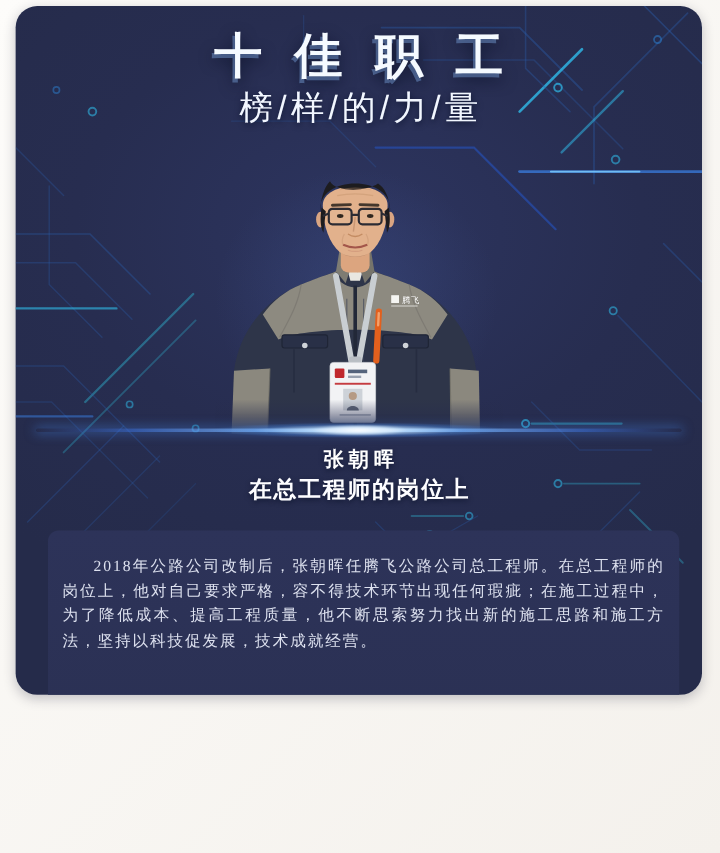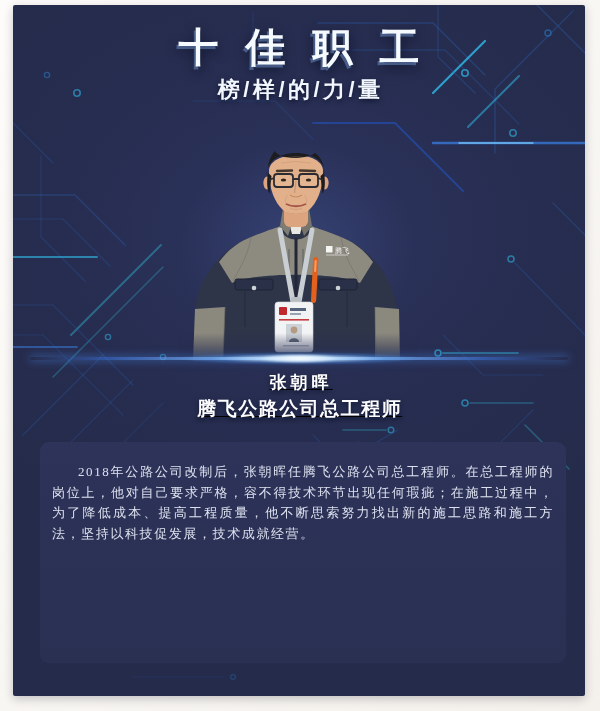--- a/index.html
+++ b/index.html
@@ -4,36 +4,36 @@
 <style>
   html,body{margin:0;padding:0;}
   body{
     width:600px;height:711px;
     background:#fbfaf7;
     font-family:"Liberation Sans","DejaVu Sans",sans-serif;
     position:relative;overflow:hidden;
   }
   .stage{position:relative;width:600px;height:711px;background:linear-gradient(135deg,#fdfcfa 0%,#f4f1ec 100%);}
   .card{
-    position:absolute;left:13px;top:5px;width:572px;height:691px;
-    border-radius:2px;overflow:hidden;
+    position:absolute;left:13px;top:5px;width:572px;height:574px;
+    border-radius:18px;overflow:hidden;
     background:radial-gradient(ellipse 430px 330px at 50% 33%,#2d3560 0%,#272d50 55%,#252b4a 100%);
     box-shadow:0 3px 10px rgba(40,40,60,.25);
   }
   .circuits{position:absolute;inset:0;z-index:0;}
 
   
   .title-block{position:absolute;left:0;right:0;top:20px;text-align:center;z-index:3;}
   .poster-title{
     margin:0;font-size:40px;font-weight:bold;line-height:44px;
     color:#f5faff;letter-spacing:27px;margin-right:-27px;
     text-shadow:-2px 3px 0 rgba(130,175,235,.40), 0 5px 12px rgba(4,10,30,.75);
   }
   .poster-subtitle{
-    margin:9px 0 0 0;font-size:22px;font-weight:bold;line-height:24px;
+    margin:9px 0 0 0;font-size:28px;font-weight:normal;line-height:24px;
     color:#f2f7ff;letter-spacing:3.5px;margin-right:-3.5px;
     text-shadow:0 2px 5px rgba(4,10,30,.7);
   }
 
   
   .person{position:absolute;left:166px;top:126px;width:240px;height:230px;z-index:1;}
 
   
   .beam{position:absolute;left:0;right:0;top:338px;height:32px;z-index:2;pointer-events:none;}
   .beam-line{
@@ -47,21 +47,21 @@
     background:radial-gradient(closest-side,rgba(255,255,255,.95),rgba(185,220,255,.75) 35%,rgba(80,150,245,.30) 70%,transparent 100%);
   }
   .beam-spark{
     position:absolute;top:11px;left:50%;transform:translateX(-50%);
     width:80px;height:9px;border-radius:50%;
     background:radial-gradient(closest-side,#ffffff,rgba(220,238,255,.9) 50%,transparent 100%);
     filter:blur(1px);
   }
 
   
-  .name-block{position:absolute;left:0;right:0;top:368px;text-align:center;z-index:3;text-decoration:underline;}
+  .name-block{position:absolute;left:0;right:0;top:368px;text-align:center;z-index:3;}
   .person-name{
     margin:0;font-size:17px;font-weight:bold;line-height:20px;color:#ffffff;
     letter-spacing:4px;margin-right:-4px;text-shadow:0 2px 4px rgba(4,10,30,.6);
   }
   .person-role{
     margin:4px 0 0 0;font-size:19px;font-weight:bold;line-height:24px;color:#fdfdff;
     letter-spacing:1.5px;margin-right:-1.5px;text-shadow:0 2px 4px rgba(4,10,30,.6);
   }
 
   
@@ -249,21 +249,21 @@
     </svg>
 
     <div class="beam">
       <div class="beam-line"></div>
       <div class="beam-core"></div>
       <div class="beam-spark"></div>
     </div>
 
     <div class="name-block">
       <div class="person-name">张朝晖</div>
-      <div class="person-role">腾飞公路公司总工程师</div>
+      <div class="person-role">在总工程师的岗位上</div>
     </div>
 
     <div class="bio-panel">
       <p>2018年公路公司改制后，张朝晖任腾飞公路公司总工程师。在总工程师的岗位上，他对自己要求严格，容不得技术环节出现任何瑕疵；在施工过程中，为了降低成本、提高工程质量，他不断思索努力找出新的施工思路和施工方法，坚持以科技促发展，技术成就经营。</p>
     </div>
 
   </div>
 </div>
 
 </body></html>

